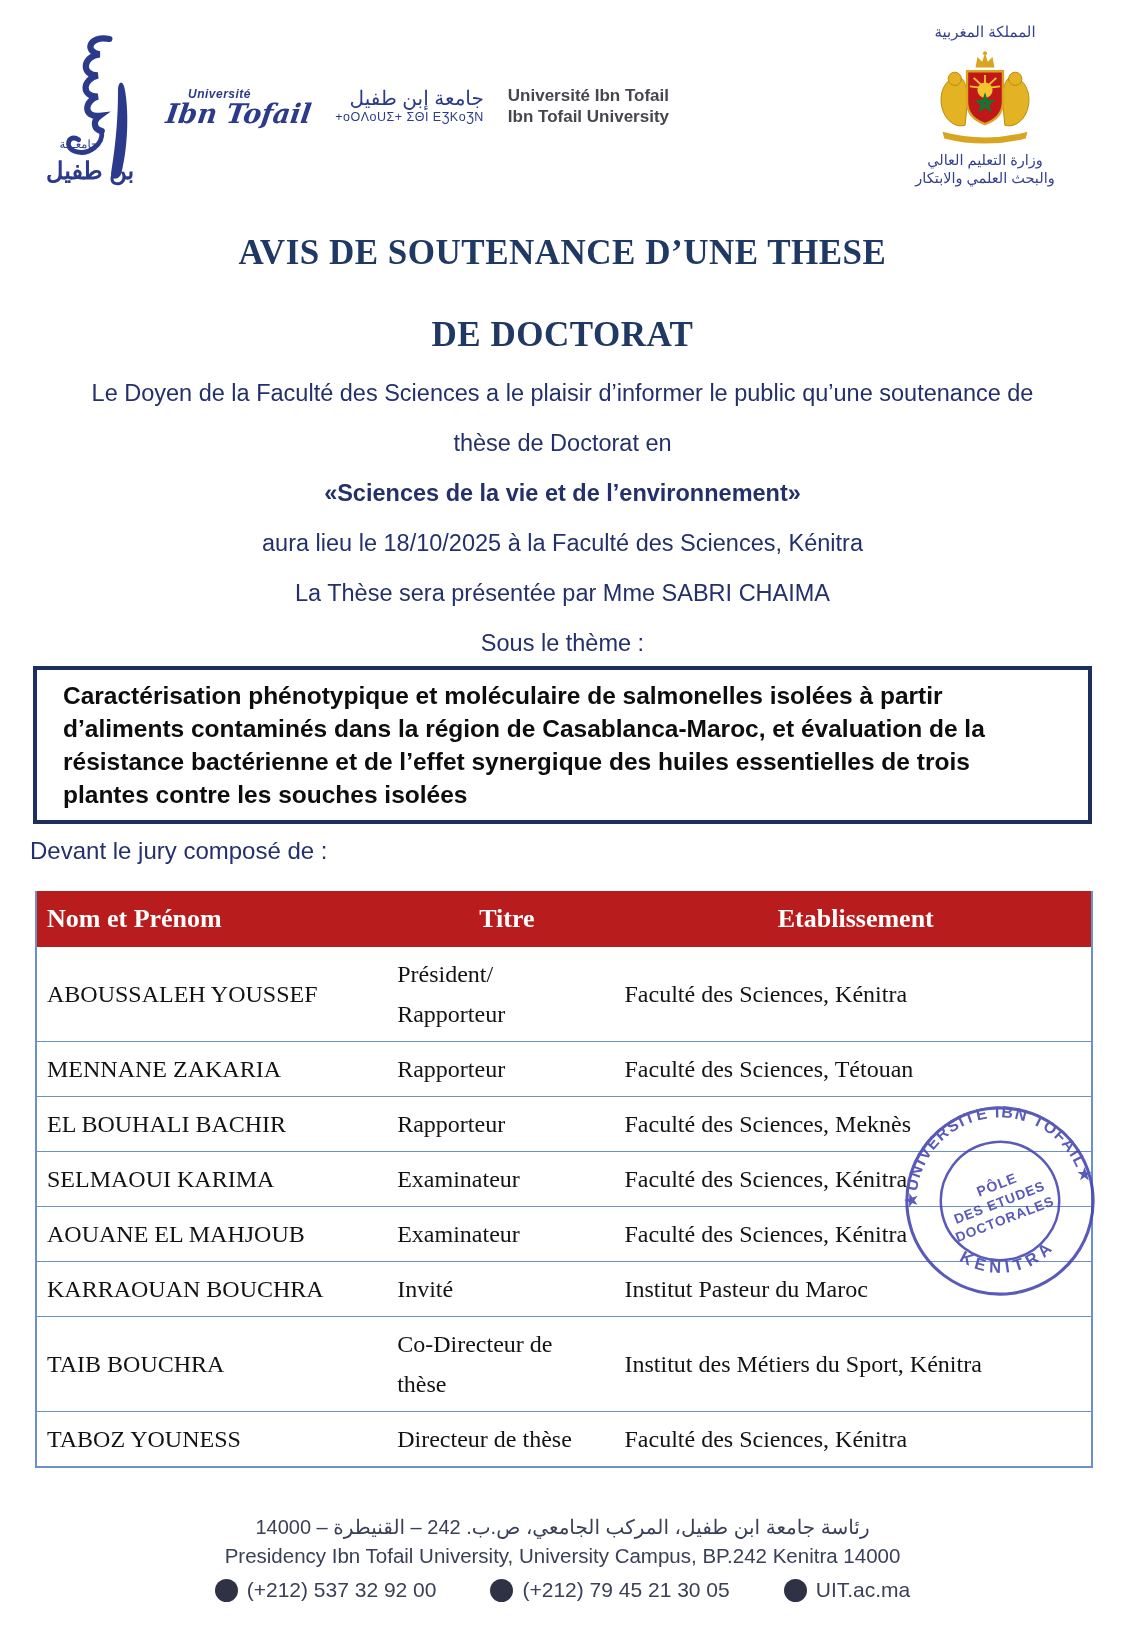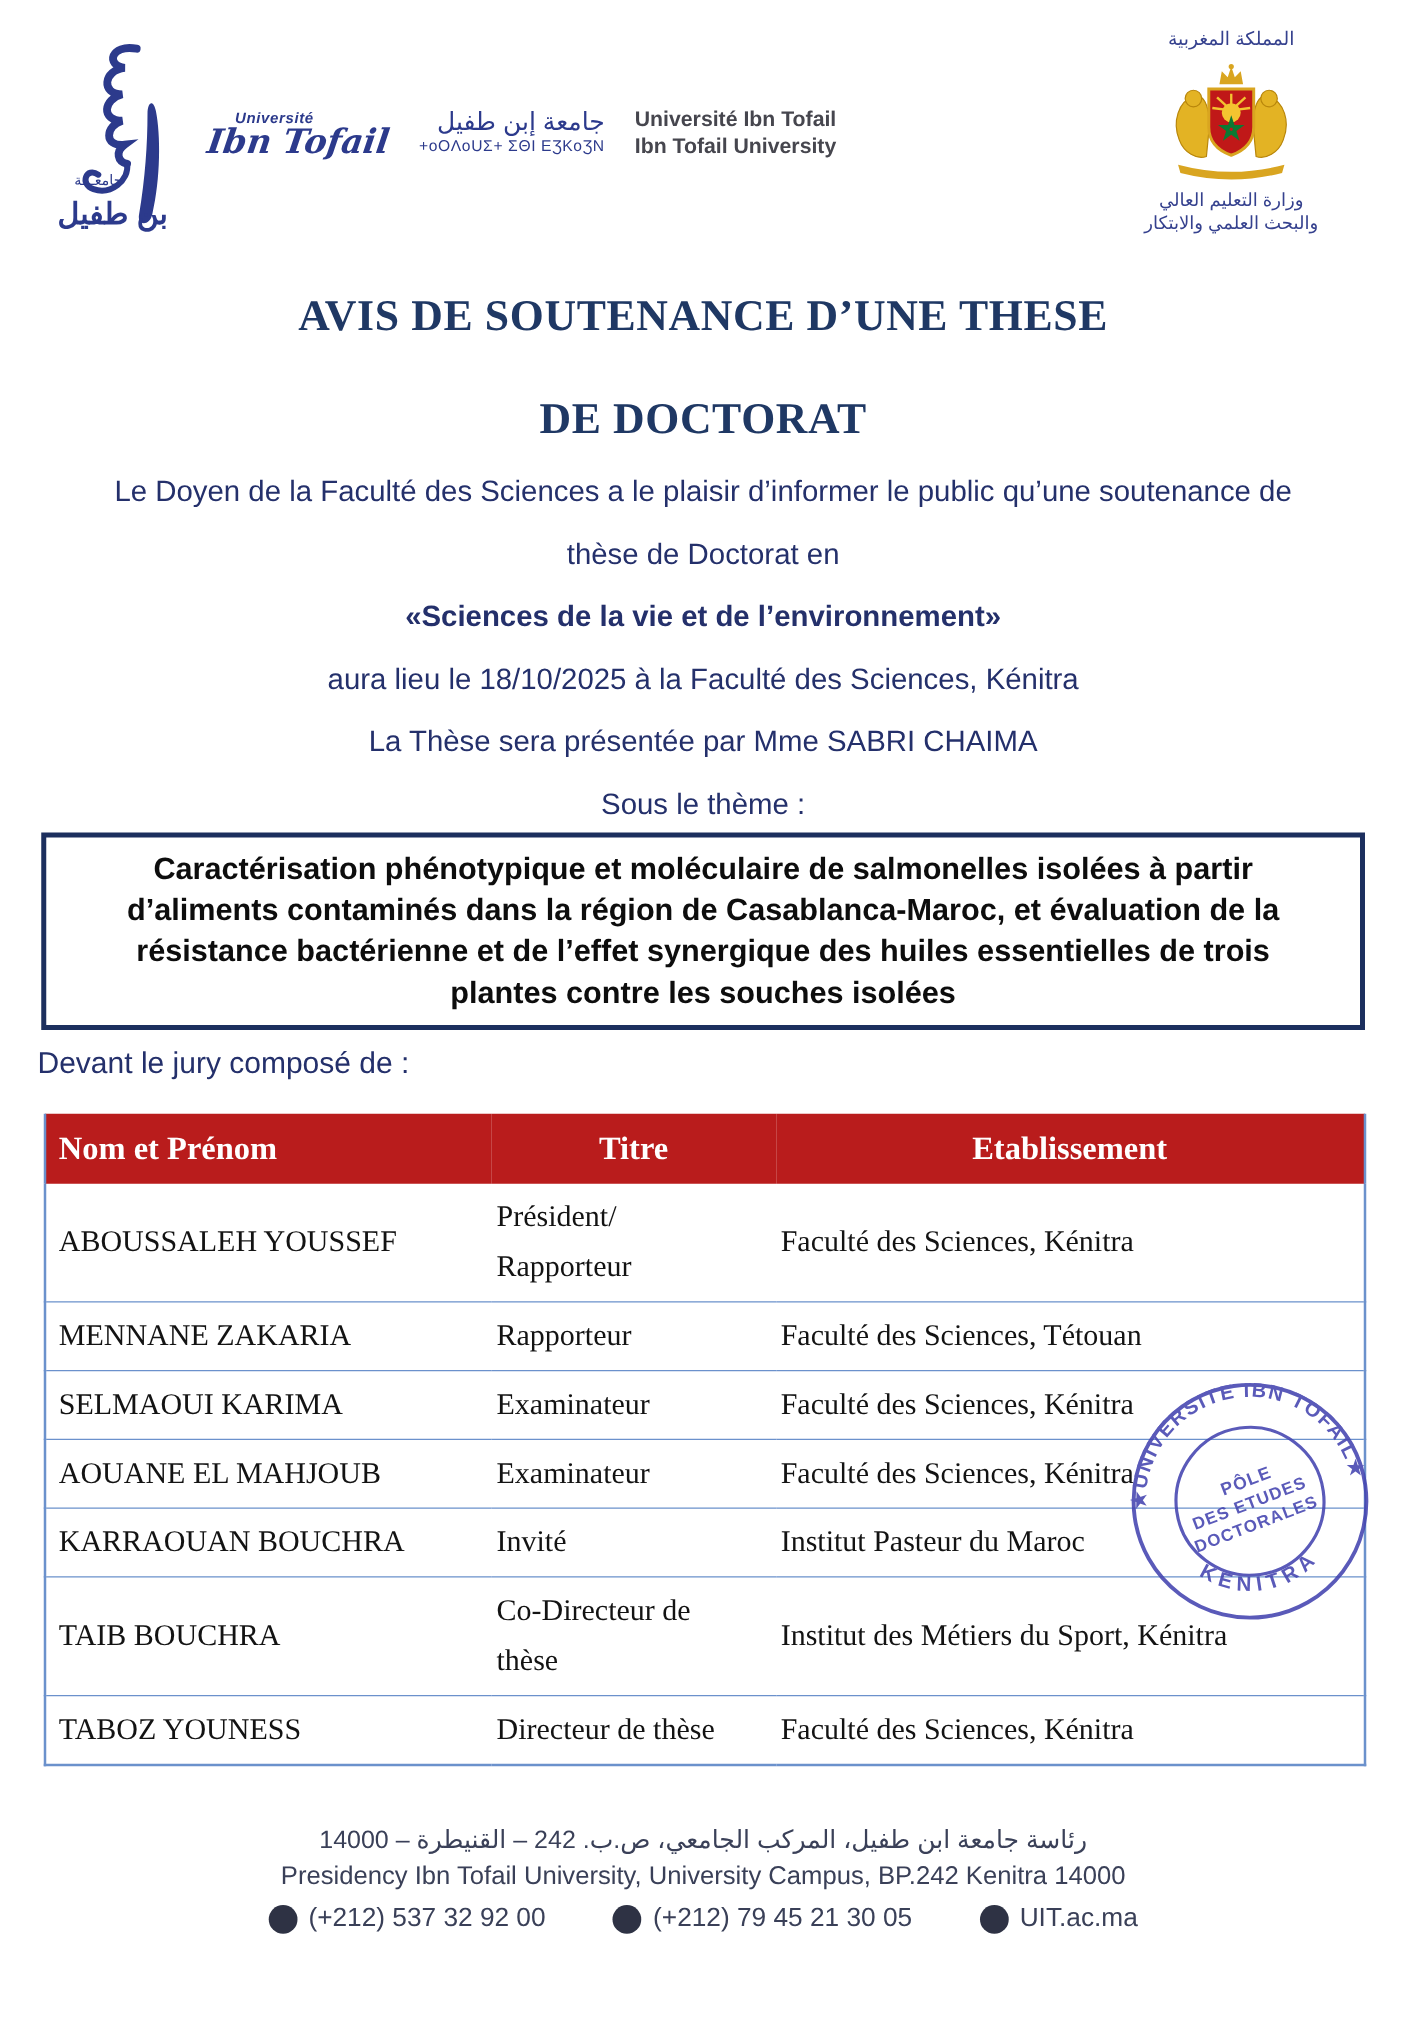--- a/index.html
+++ b/index.html
@@ -21,21 +21,21 @@
   .emblem-right .ministry{font-size:14.5px;line-height:1.3;margin-top:2px;}
   
   .doc-title{font-family:"Liberation Serif",serif;font-weight:bold;text-align:center;
     font-size:35px;line-height:44px;color:#1f3864;letter-spacing:.5px;margin:0;}
   .t1{margin-top:231px;}
   .t2{margin-top:38px;}
   .body-line{text-align:center;font-size:23.5px;line-height:29px;margin:21px 0 0 0;color:#24306b;}
   .body-line.first{margin-top:22px;}
   .body-line.bold{font-weight:bold;}
   .theme-box{margin:8px 33px 0 33px;border:4px solid #1c2f5e;padding:9px 26px;
-    text-align:center;font-weight:bold;font-size:24.5px;line-height:33px;color:#0d0d0d;}
+    font-weight:bold;font-size:24.5px;line-height:33px;color:#0d0d0d;}
   .jury-label{margin:13px 0 0 30px;font-size:24px;color:#24306b;}
   
   table.jury{border-collapse:collapse;margin:26px 32px 0 35px;width:1058px;
     font-family:"Liberation Serif",serif;color:#131313;
     border-left:2px solid #6b91cc;border-right:2px solid #6b91cc;border-bottom:2px solid #6b91cc;}
   table.jury th{background:#b91c1c;color:#ffffff;font-weight:bold;font-size:26px;
     padding:13px 8px;text-align:center;}
   table.jury th:first-child{text-align:left;padding-left:10px;}
   table.jury td{font-size:24px;padding:7px 4px;vertical-align:middle;border-top:1.5px solid #6b91cc;}
   table.jury tr:first-child td{border-top:none;}
@@ -134,20 +134,25 @@
         <td class="c-name">ABOUSSALEH YOUSSEF</td>
         <td class="c-title">Président/<br>Rapporteur</td>
         <td class="c-inst">Faculté des Sciences, Kénitra</td>
       </tr>
       <tr>
         <td class="c-name">MENNANE ZAKARIA</td>
         <td class="c-title">Rapporteur</td>
         <td class="c-inst">Faculté des Sciences, Tétouan</td>
       </tr>
       <tr>
+        <td class="c-name">EL BOUHALI BACHIR</td>
+        <td class="c-title">Rapporteur</td>
+        <td class="c-inst">Faculté des Sciences, Meknès</td>
+      </tr>
+      <tr>
         <td class="c-name">SELMAOUI KARIMA</td>
         <td class="c-title">Examinateur</td>
         <td class="c-inst">Faculté des Sciences, Kénitra</td>
       </tr>
       <tr>
         <td class="c-name">AOUANE EL MAHJOUB</td>
         <td class="c-title">Examinateur</td>
         <td class="c-inst">Faculté des Sciences, Kénitra</td>
       </tr>
       <tr>

